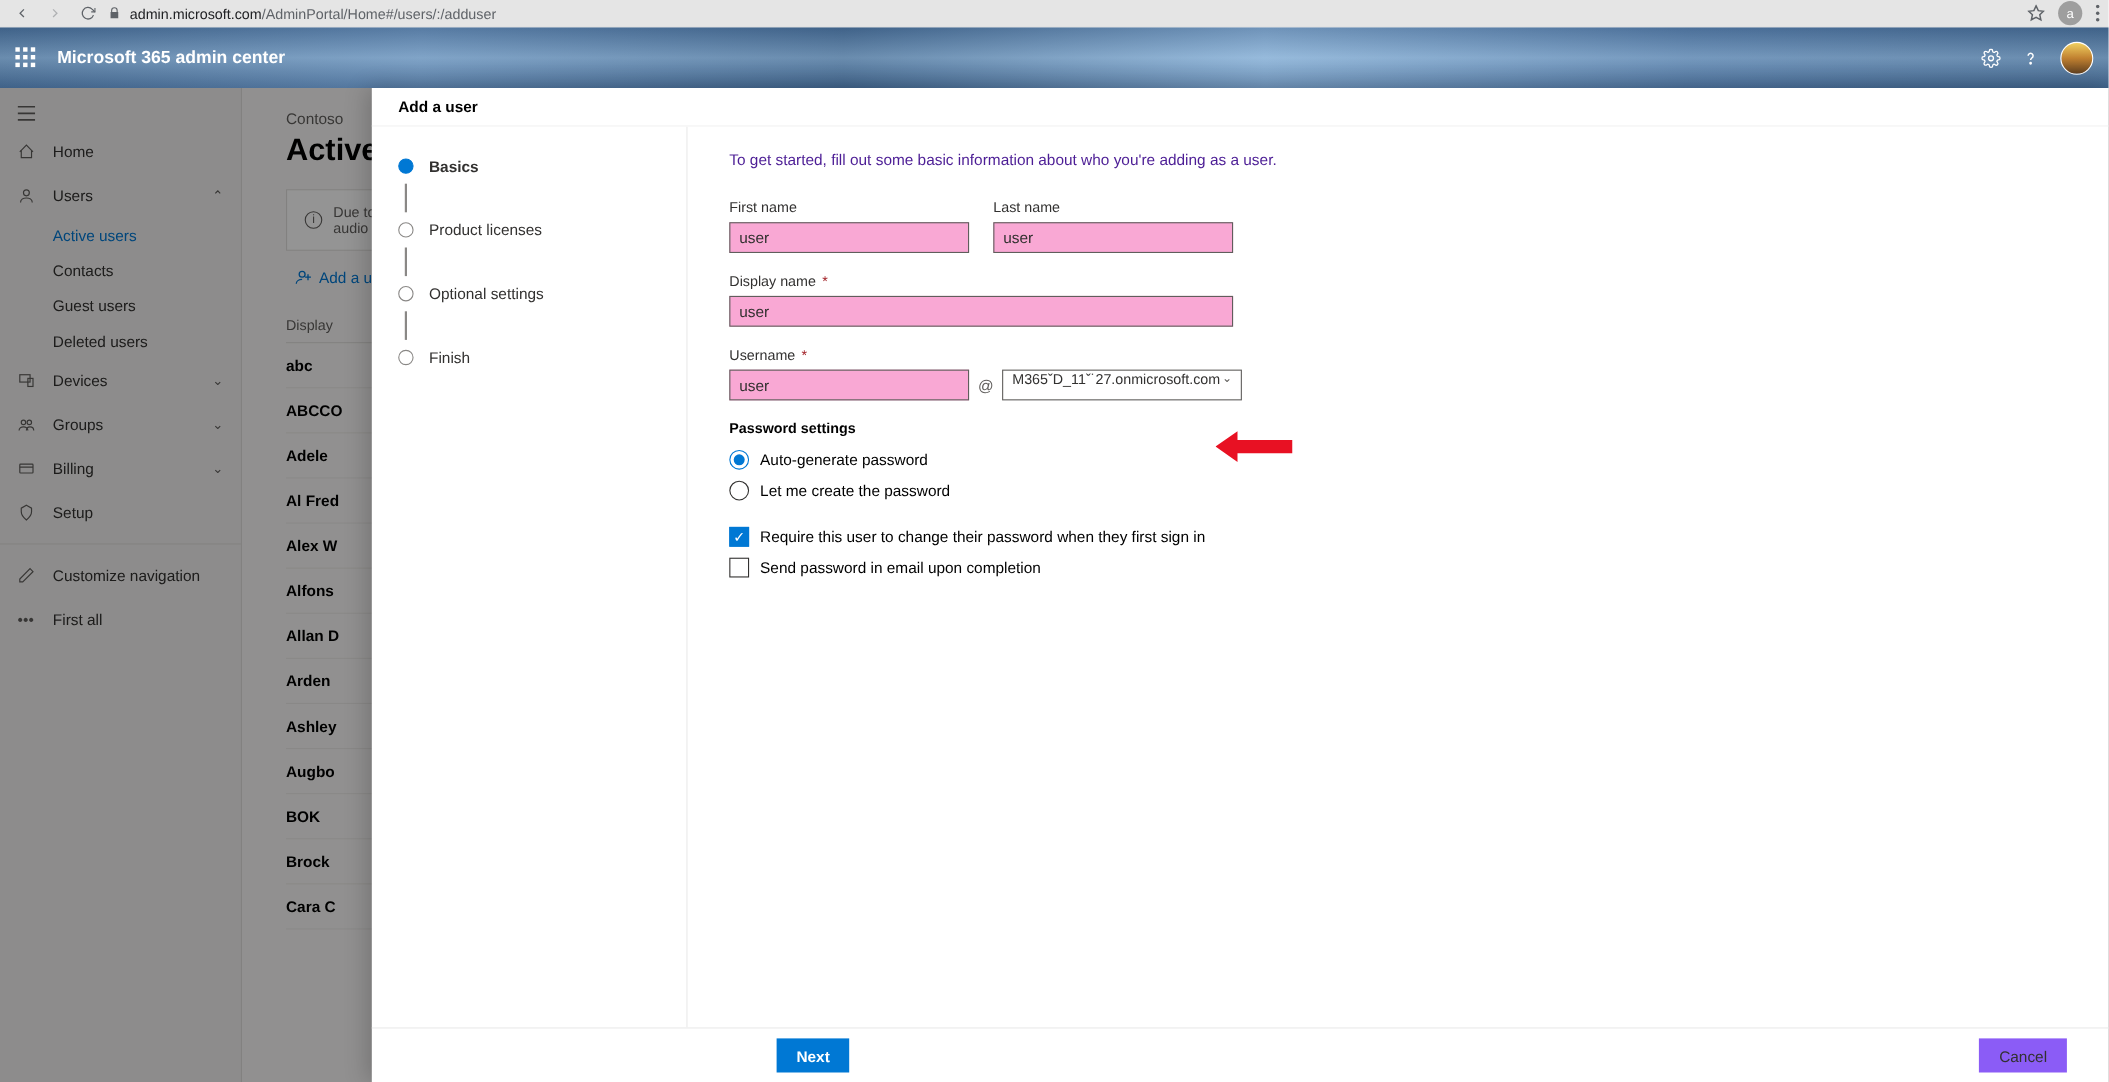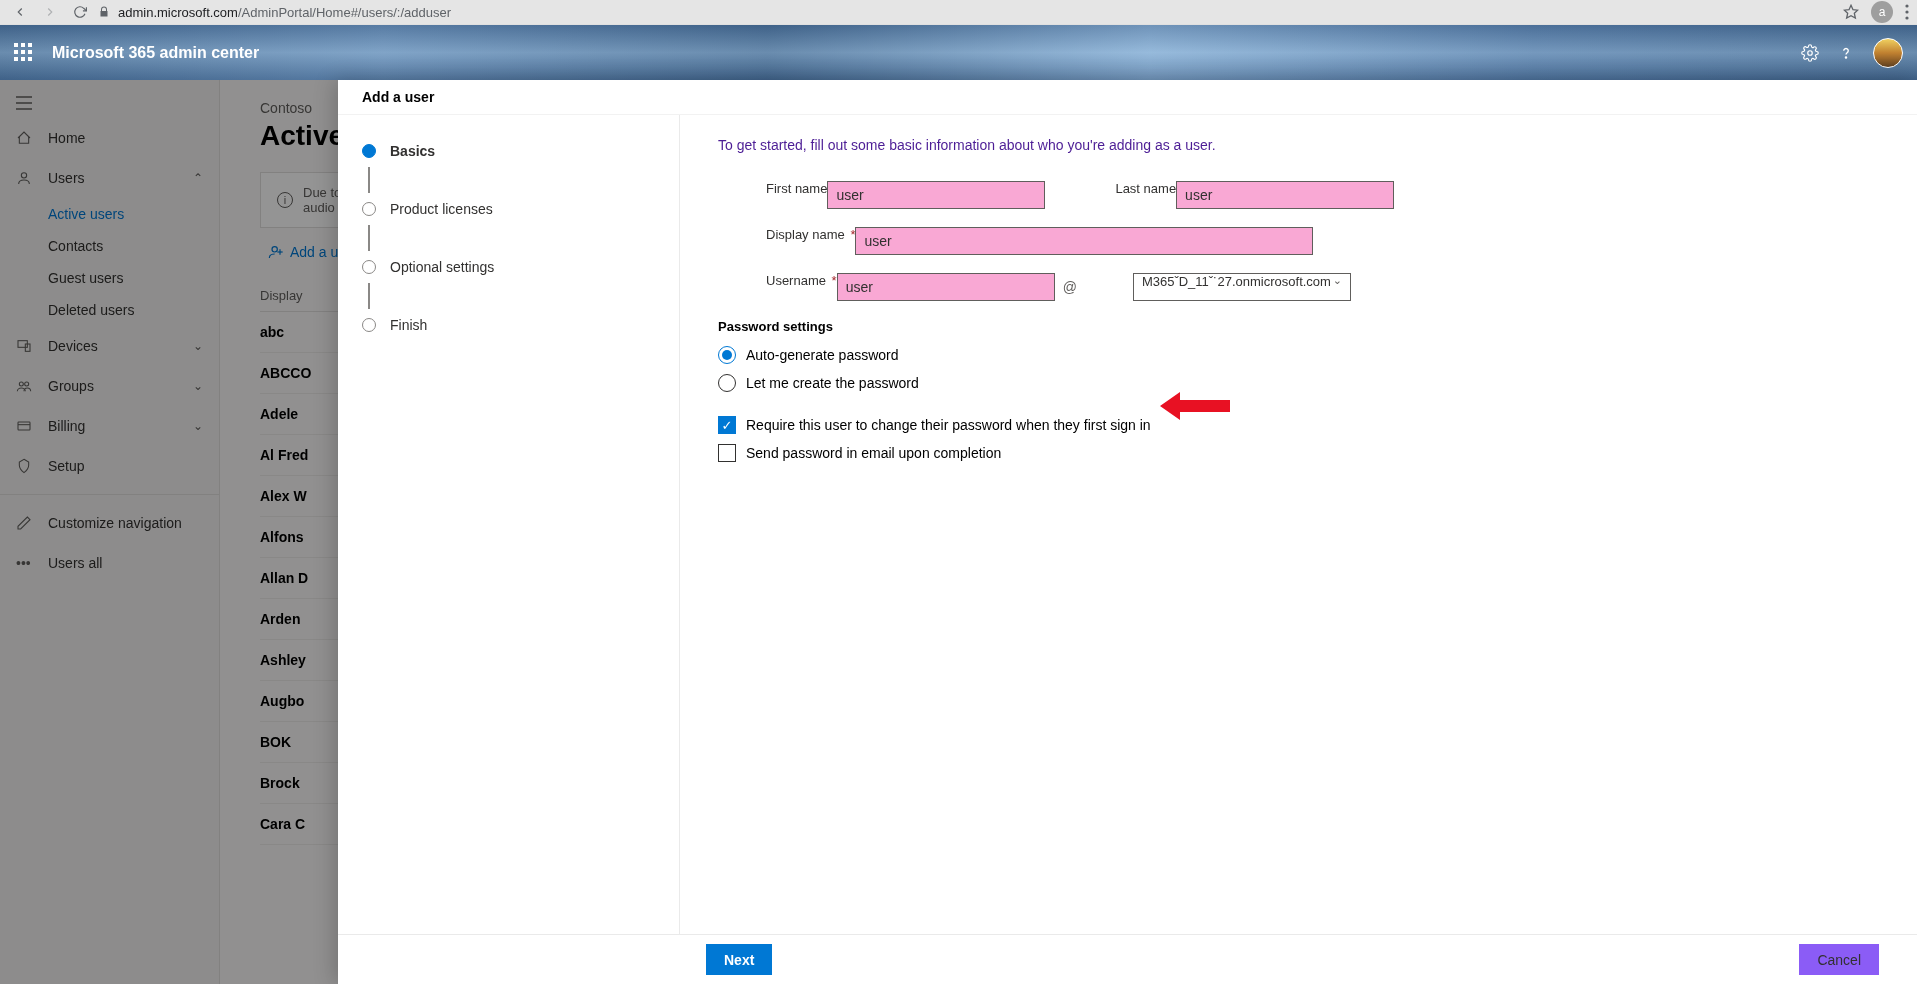--- a/index.html
+++ b/index.html
@@ -53,33 +53,33 @@
   
   .dimmer { position:absolute; inset:0; background:rgba(0,0,0,0.42); }
   
   
   .panel {
     position:absolute; top:0; bottom:0; left:338px; right:0; background:#fff;
     display:flex; flex-direction:column; box-shadow: -4px 0 20px rgba(0,0,0,0.2);
   }
   .panel-hdr { height:35px; display:flex; align-items:center; padding:0 24px; font-size:14px; font-weight:600; border-bottom:1px solid #f2f2f2;}
   .panel-body { flex:1; display:flex; overflow:hidden; }
-  .steps-col { width:342px; padding:28px 24px; border-right:1px solid #eaeaea; }
+  .steps-col { width:287px; padding:28px 24px; border-right:1px solid #eaeaea; }
   .step { display:flex; align-items:center; margin-bottom:8px; position:relative;}
   .step-dot { width:14px; height:14px; border-radius:50%; border:1.5px solid #8a8886; background:#fff; margin-right:14px; position:relative; z-index:1;}
   .step.active .step-dot { background:#0078d4; border-color:#0078d4; }
   .step-label { font-size:14px; color:#323130; }
   .step.active .step-label { font-weight:600; }
   .step-line { width:1.5px; height:26px; background:#8a8886; margin-left:6px; margin-bottom:8px;}
 
   .form-col { flex:1; padding:22px 38px; overflow-y:auto; position:relative;}
   .form-h1 { font-size:24px; font-weight:700; margin-bottom:28px; }
   .form-desc { font-size:14px; color:#4c1d95; margin-bottom:28px;}
   .field-row { display:flex; gap:22px; margin-bottom:18px; }
-  .field { display:flex; flex-direction:row;margin-left:48px; }
+  .field { display:flex; flex-direction:column; }
   .field label { font-size:13px; color:#323130; margin-bottom:6px; }
   .req { color:#a4262c; margin-left:2px; }
   .input { border:1px solid #605e5c; height:28px; padding:0 8px; font-size:14px; background:#f9a8d4; color:#323130; }
   .w-sm { width:218px; }
   .w-lg { width:458px; }
   .at-sym { align-self:flex-end; height:28px; display:flex; align-items:center; color:#605e5c; font-size:14px;}
   .dropdown { border:1px solid #605e5c; height:28px; width:218px; display:flex; padding:0 8px; font-size:13px; color:#323130; justify-content:space-between;}
   .dropdown .chev { color:#605e5c; font-size:11px;}
 
   .section-label { font-size:13px; font-weight:600; margin-top:12px; margin-bottom:12px; }
@@ -263,21 +263,21 @@
     <div class="nav-item">
       <span class="n-icon">
           <svg width="16" height="16" viewBox="0 0 24 24" fill="none" stroke="#605e5c" stroke-width="1.6">
             <path d="M17 3l4 4L7 21H3v-4L17 3z"></path>
           </svg>
         </span>
       <span>Customize navigation</span>
     </div>
     <div class="nav-item">
       <span class="n-icon" style="font-size:14px;">•••</span>
-      <span>Users all</span>
+      <span>First all</span>
     </div>
   </div>
 
   <div class="content">
     <div class="org-name">Contoso</div>
     <div class="page-h1">Active u</div>
     <div class="info-banner">
       <span class="info-i">i</span>
       <span style="white-space:pre-line">Due to a rec
 audio confe</span>

